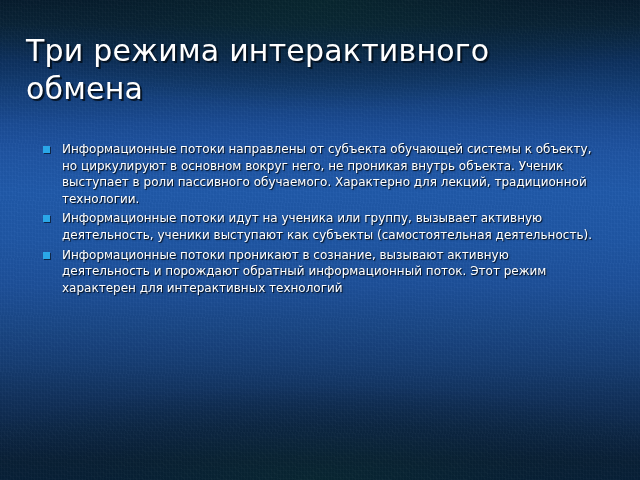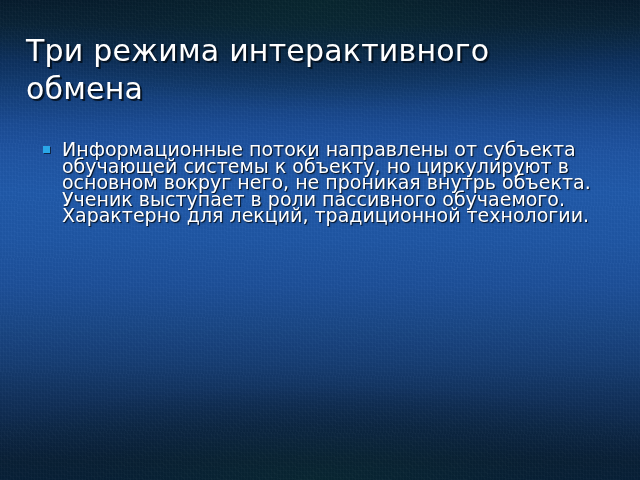--- a/index.html
+++ b/index.html
@@ -126,21 +126,21 @@
     list-style: none;
     margin: 0;
     padding: 0;
   }
 
   .bullet-item {
     position: relative;
     padding-left: 22px;
     margin: 0 0 3px 0;
     color: #ffffff;
-    font-size: 19px;
+    font-size: 12px;
     line-height: 16.6px;
     text-align: left;
     text-shadow:
       1px 1px 0 rgba(5, 18, 34, 0.80),
       1px 1px 2px rgba(5, 18, 34, 0.60);
   }
 
   .bullet-marker {
     position: absolute;
     left: 3px;
@@ -168,18 +168,26 @@
 
     <h1 id="slide-title">Три режима интерактивного обмена</h1>
 
     <ul id="bullet-list">
 
       <li class="bullet-item">
         <span class="bullet-marker"></span>
         <span class="bullet-text">Информационные потоки направлены от субъекта обучающей системы к объекту, но циркулируют в основном вокруг него, не проникая внутрь объекта. Ученик выступает в роли пассивного обучаемого. Характерно для лекций, традиционной технологии.</span>
       </li>
 
+      <li class="bullet-item">
+        <span class="bullet-marker"></span>
+        <span class="bullet-text">Информационные потоки идут на ученика или группу, вызывает активную деятельность, ученики выступают как субъекты (самостоятельная деятельность).</span>
+      </li>
 
+      <li class="bullet-item">
+        <span class="bullet-marker"></span>
+        <span class="bullet-text">Информационные потоки проникают в сознание, вызывают активную деятельность и порождают обратный информационный поток. Этот режим характерен для интерактивных технологий</span>
+      </li>
 
     </ul>
 
   </div>
 </div>
 
 </body></html>

